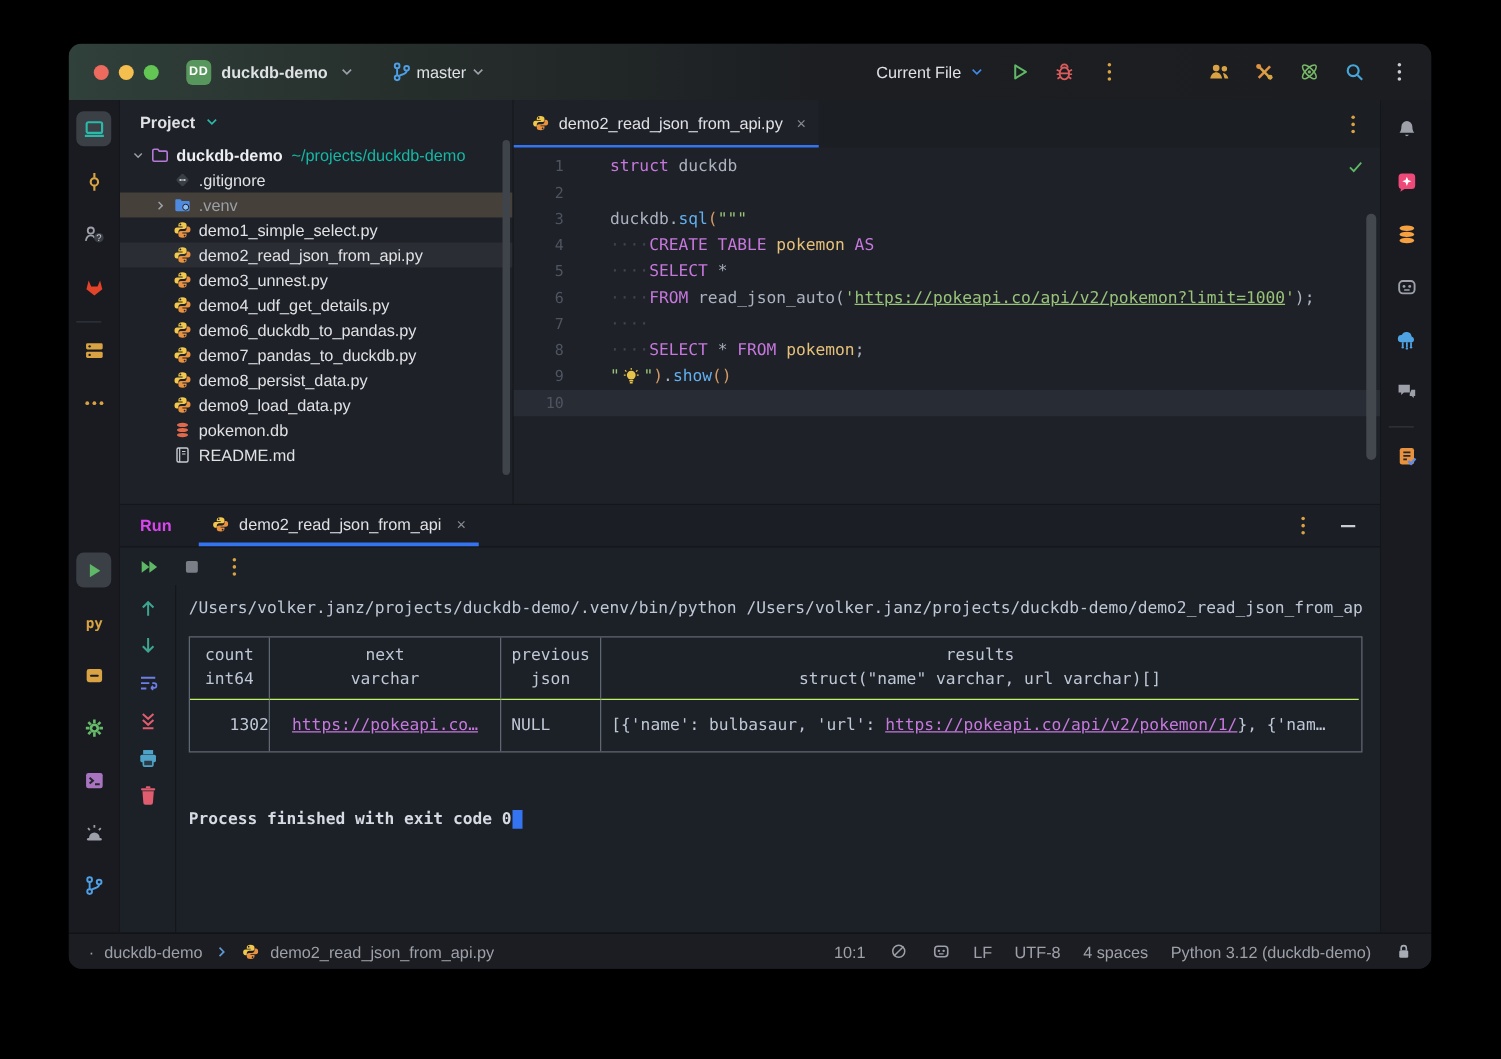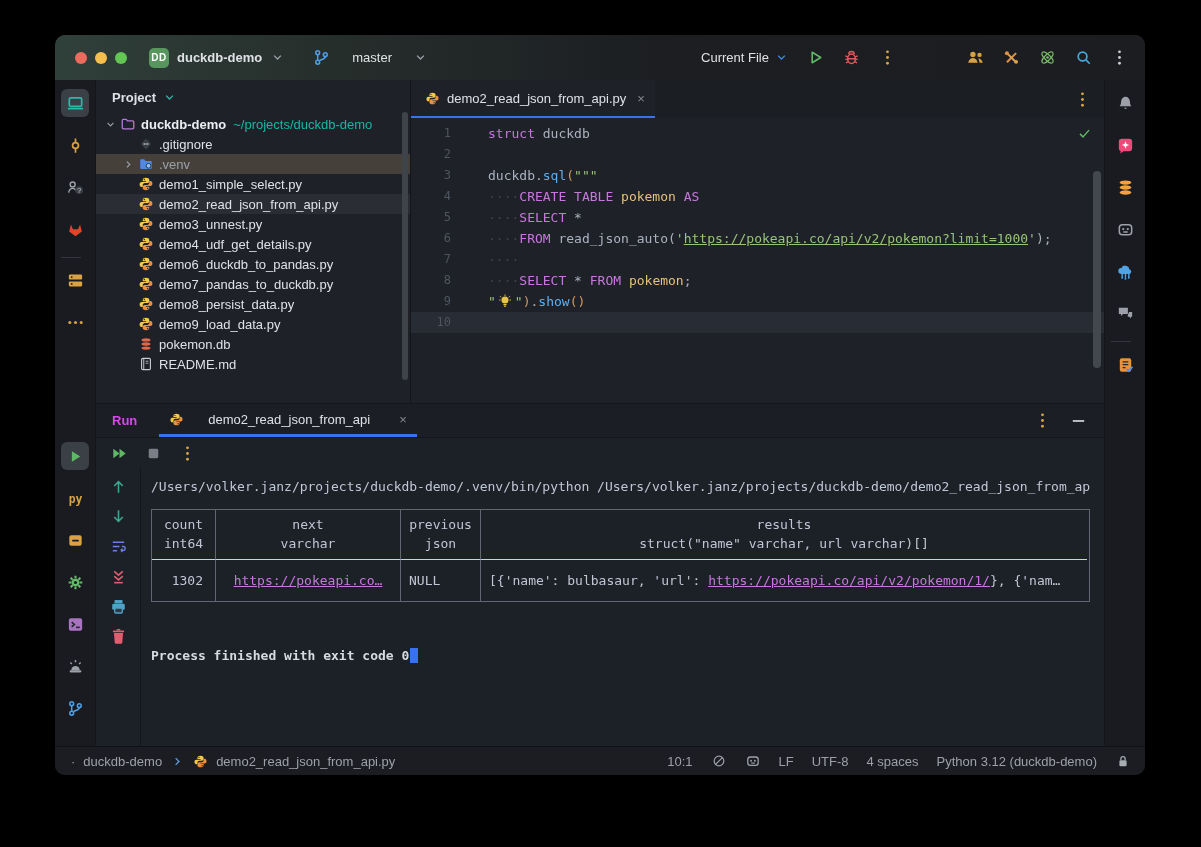--- a/index.html
+++ b/index.html
@@ -10,21 +10,21 @@
   
   .titlebar{flex:0 0 45px;display:flex;align-items:center;
             background:linear-gradient(90deg,#30403A 0%,#27302D 22%,#1C1E22 55%,#1B1D21 100%);}
   .traffic{display:flex;gap:8px;margin-left:20px;}
   .tl{width:12px;height:12px;border-radius:50%;}
   .tl.r{background:#EC6A5E;} .tl.y{background:#F5BF4F;} .tl.g{background:#62C554;}
   .proj-chip{display:flex;align-items:center;gap:8px;margin-left:22px;cursor:default;}
   .badge{width:20px;height:20px;border-radius:5px;background:#57965C;color:#fff;font-size:10px;
          font-weight:bold;display:flex;align-items:center;justify-content:center;letter-spacing:.5px;}
   .tb-name{color:#DFE1E5;font-size:13px;font-weight:600;}
-  .branch{display:flex;align-items:center;gap:21px;margin-left:26px;color:#DFE1E5;font-size:13px;}
+  .branch{display:flex;align-items:center;gap:2px;margin-left:26px;color:#DFE1E5;font-size:13px;}
   .tb-right{margin-left:auto;display:flex;align-items:center;gap:16px;margin-right:16px;}
   .runcfg{display:flex;align-items:center;gap:5px;color:#DFE1E5;font-size:13px;}
   .grp2{display:flex;align-items:center;gap:16px;margin-left:52px;}
   .ic{display:inline-flex;align-items:center;justify-content:center;width:20px;height:20px;flex:0 0 auto;}
   .ic svg{display:block;}
   .ic14{width:15px;height:15px;} .ic14 svg{width:15px;height:15px;}
   .ic16{width:16px;height:16px;} .ic16 svg{width:16px;height:16px;}
   
   .main{flex:1;display:flex;min-height:0;}
   .strip{width:40px;flex:0 0 40px;background:#191B20;display:flex;flex-direction:column;
@@ -71,40 +71,40 @@
   .fg{color:#ABB2BF;} .br{color:#D19A66;} .ws{color:#3E4450;}
   .inline-bulb{display:inline-flex;width:17px;height:17px;margin:0 1px;vertical-align:middle;}
   .ed-check{position:absolute;top:8px;right:12px;}
   .ed-scroll{position:absolute;top:53px;right:3px;width:8px;height:197px;background:#43474E;border-radius:4px;}
   
   .run-panel{flex:1;min-height:0;background:#1C2027;border-top:1px solid #14161A;
              display:flex;flex-direction:column;}
   .rp-header{flex:0 0 33px;background:#1B1E24;display:flex;align-items:stretch;border-bottom:1px solid #14161A;}
   .rp-title{display:flex;align-items:center;padding:0 22px 0 16px;color:#d946ef;
             font-size:13px;font-weight:700;}
-  .rtab{display:flex;align-items:center;gap:24px;padding:0 10px;border-bottom:3px solid #3574F0;
+  .rtab{display:flex;align-items:center;gap:7px;padding:0 10px;border-bottom:3px solid #3574F0;
         color:#DFE1E5;font-size:13px;}
   .rtab .x{color:#868A92;margin-left:5px;}
   .rp-controls{margin-left:auto;display:flex;align-items:center;gap:16px;padding-right:16px;}
   .rp-toolbar{flex:0 0 30px;display:flex;align-items:center;gap:14px;padding-left:13px;}
   .console{flex:1;display:flex;min-height:0;}
   .console-strip{flex:0 0 44px;border-right:1px solid #14161A;display:flex;flex-direction:column;
                  align-items:center;gap:10px;padding-top:8px;}
   .console-content{flex:1;min-width:0;padding:9px 0 0 10px;color:#BFC7D5;
                    font-family:"DejaVu Sans Mono",monospace;font-size:13px;position:relative;}
   .cmd-line{white-space:nowrap;overflow:hidden;line-height:19px;}
   .duck-table{display:grid;grid-template-columns:64px 185px 80px 606px;width:937px;
               border:1px solid #606672;margin-top:13px;color:#BFC7D5;}
   .duck-table .th{border-right:1px solid #606672;border-bottom:1px solid #bef264;
                   text-align:center;padding:5px 6px 6px;line-height:19px;}
   .duck-table .th:nth-child(4){border-right:none;}
   .duck-table .td{border-right:1px solid #606672;padding:12px 8px;line-height:17px;
                   white-space:nowrap;overflow:hidden;}
   .duck-table .td:last-child{border-right:none;}
-  .td.t-count{text-align:right;padding-right:12px;}
+  .td.t-count{text-align:right;padding-right:0;}
   .td.t-next{text-align:center;}
   .clink{color:#C678DD;text-decoration:underline;}
   .exit-line{margin-top:46px;color:#D5DAE3;font-weight:bold;white-space:pre;}
   .block-caret{display:inline-block;width:8px;height:15px;background:#3574F0;
                vertical-align:text-bottom;margin-left:1px;}
   
   .statusbar{flex:0 0 28px;background:#1B1D22;border-top:1px solid #101114;display:flex;
              align-items:center;padding:0 14px 0 16px;color:#9DA0A8;font-size:13px;}
   .sb-left{display:flex;align-items:center;gap:8px;}
   .sb-right{margin-left:auto;display:flex;align-items:center;gap:18px;}

